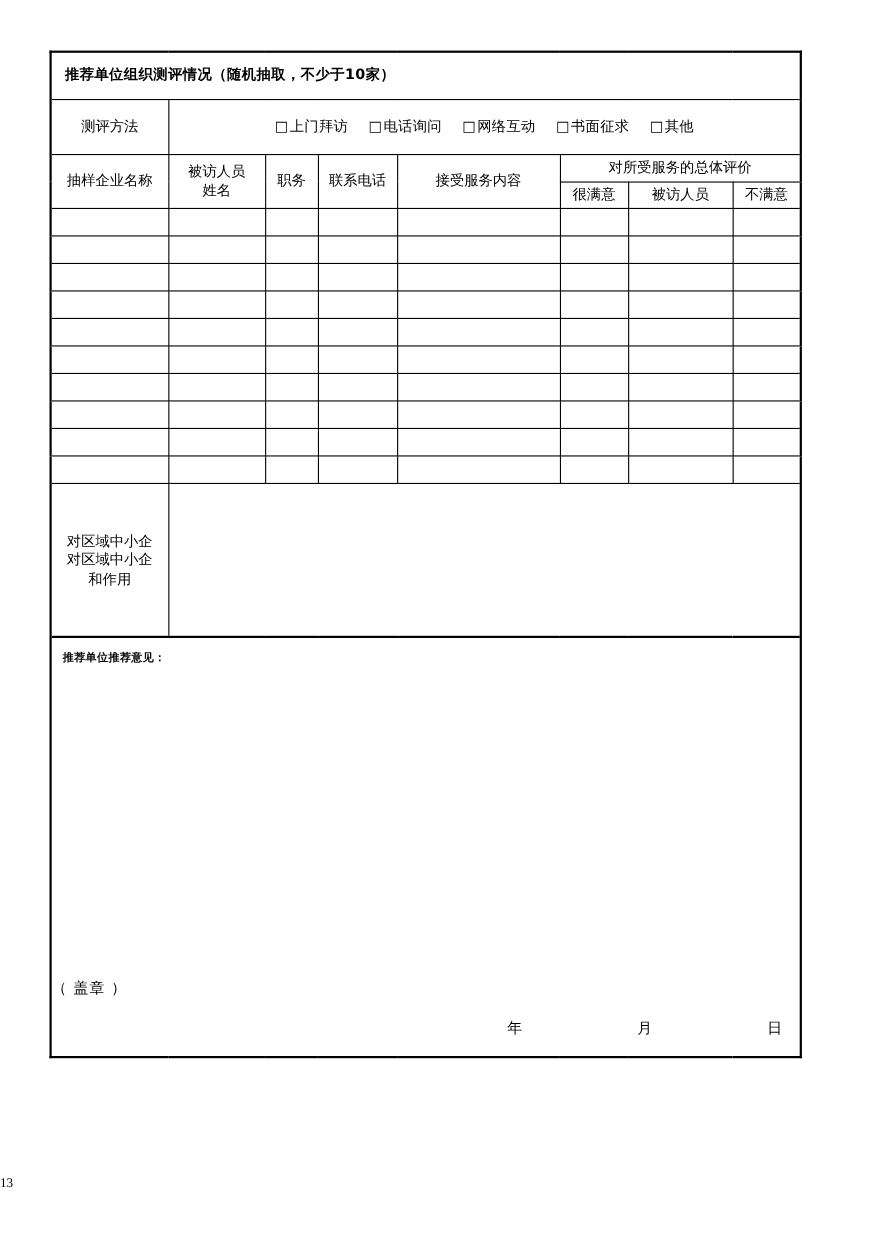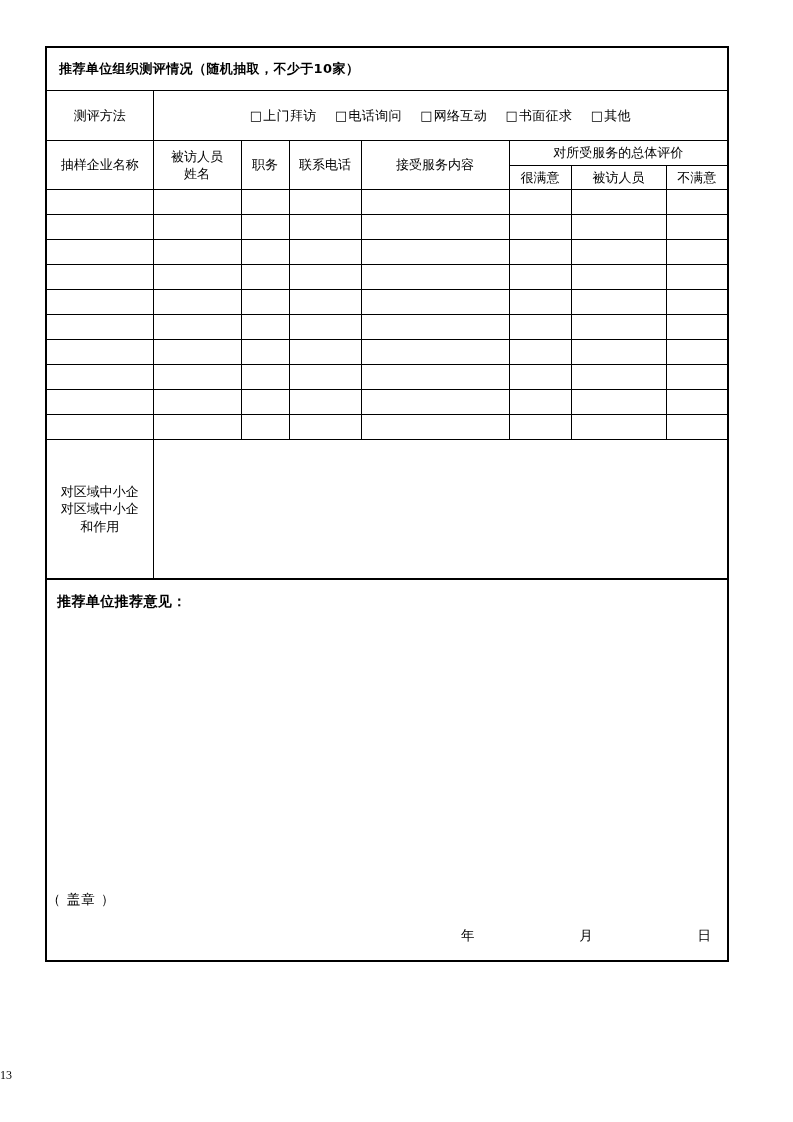--- a/index.html
+++ b/index.html
@@ -121,21 +121,21 @@
   .opinion-cell {
     text-align: left !important;
     vertical-align: top !important;
     height: 380px;
     position: relative;
     padding: 0 !important;
     border-top-width: 2px !important;
   }
   .opinion-title {
     font-weight: bold;
-    font-size: 14px;
+    font-size: 10px;
     padding: 12px 0 0 10px;
     letter-spacing: 0.4px;
   }
   .seal-line {
     position: absolute;
     left: 0;
     right: 0;
     bottom: 52px;
     text-align: left;
     font-size: 13.5px;

